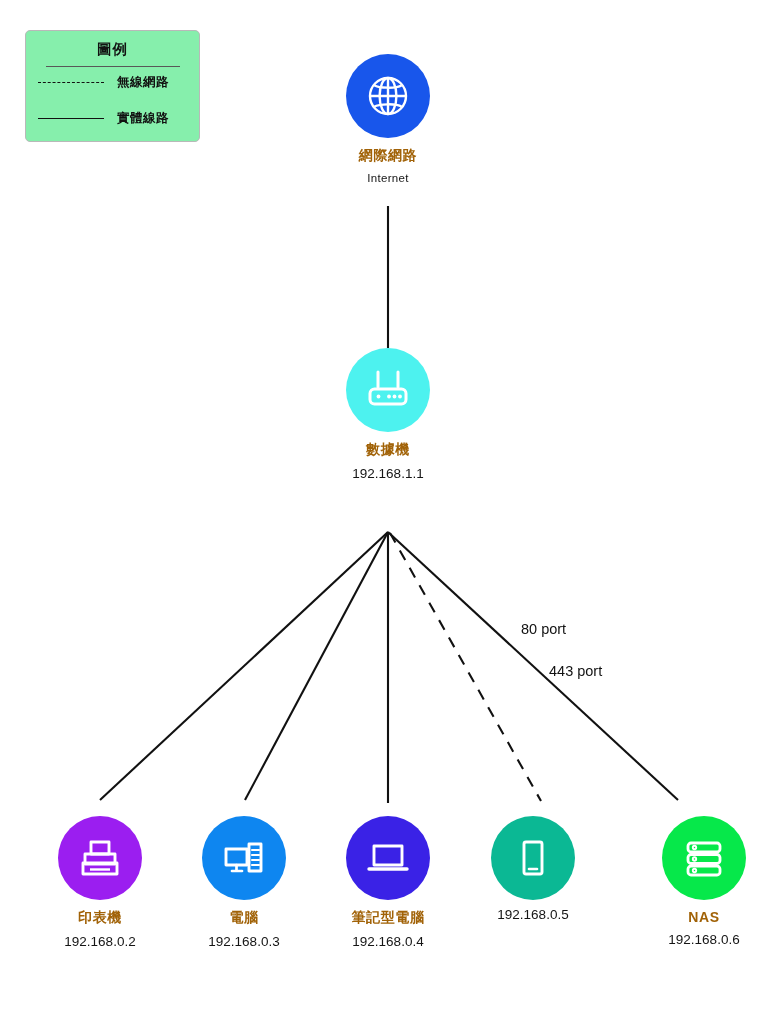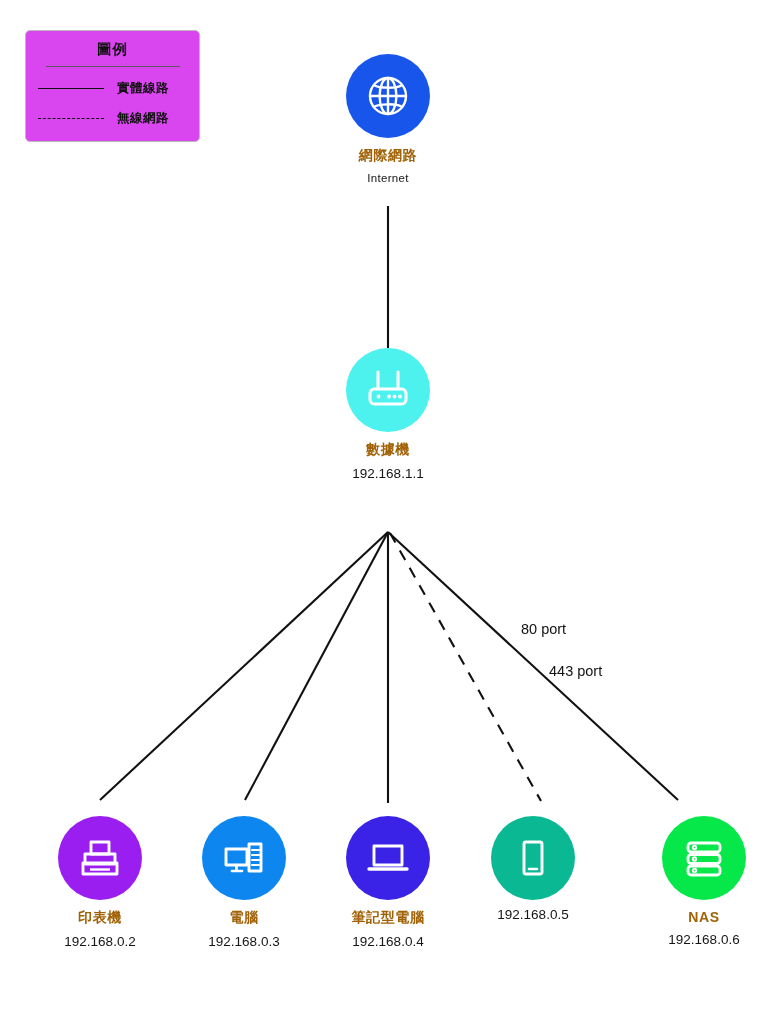--- a/index.html
+++ b/index.html
@@ -31,21 +31,21 @@
 
   
   #legend {
     position: absolute;
     left: 25px;
     top: 30px;
     width: 175px;
     height: 112px;
     border: 1px solid #b9b9b9;
     border-radius: 5px;
-    background: #d946ef;
+    background: #86efac;
     box-sizing: border-box;
   }
   #legend-title {
     text-align: center;
     font-size: 14.5px;
     font-weight: bold;
     letter-spacing: 1px;
     margin: 9px 0 0 0;
     color: #111;
   }
@@ -147,28 +147,28 @@
 
     <line x1="390" y1="533" x2="541" y2="801" stroke="#111111" stroke-width="2.1" stroke-dasharray="11 9"></line>
 
     <line x1="388" y1="532" x2="678" y2="800" stroke="#111111" stroke-width="2.1"></line>
   </svg>
 
   <div id="legend">
     <div id="legend-title">圖例</div>
     <div id="legend-rule"></div>
 
+    <div class="legend-row">
+      <span class="legend-sample dashed"></span>
+      <span class="legend-label">無線網路</span>
+    </div>
+
     <div class="legend-row first">
       <span class="legend-sample solid"></span>
       <span class="legend-label">實體線路</span>
-    </div>
-
-    <div class="legend-row">
-      <span class="legend-sample dashed"></span>
-      <span class="legend-label">無線網路</span>
     </div>
   </div>
 
   <div class="node" style="left:388px; top:54px;">
     <div class="bubble big" style="background:#1856eb;">
       <svg width="48" height="48" viewBox="0 0 48 48">
         <g fill="none" stroke="#ffffff" stroke-width="2.4">
           <circle cx="24" cy="24" r="18"></circle>
           <ellipse cx="24" cy="24" rx="8.4" ry="18"></ellipse>
           <line x1="24" y1="6" x2="24" y2="42"></line>

